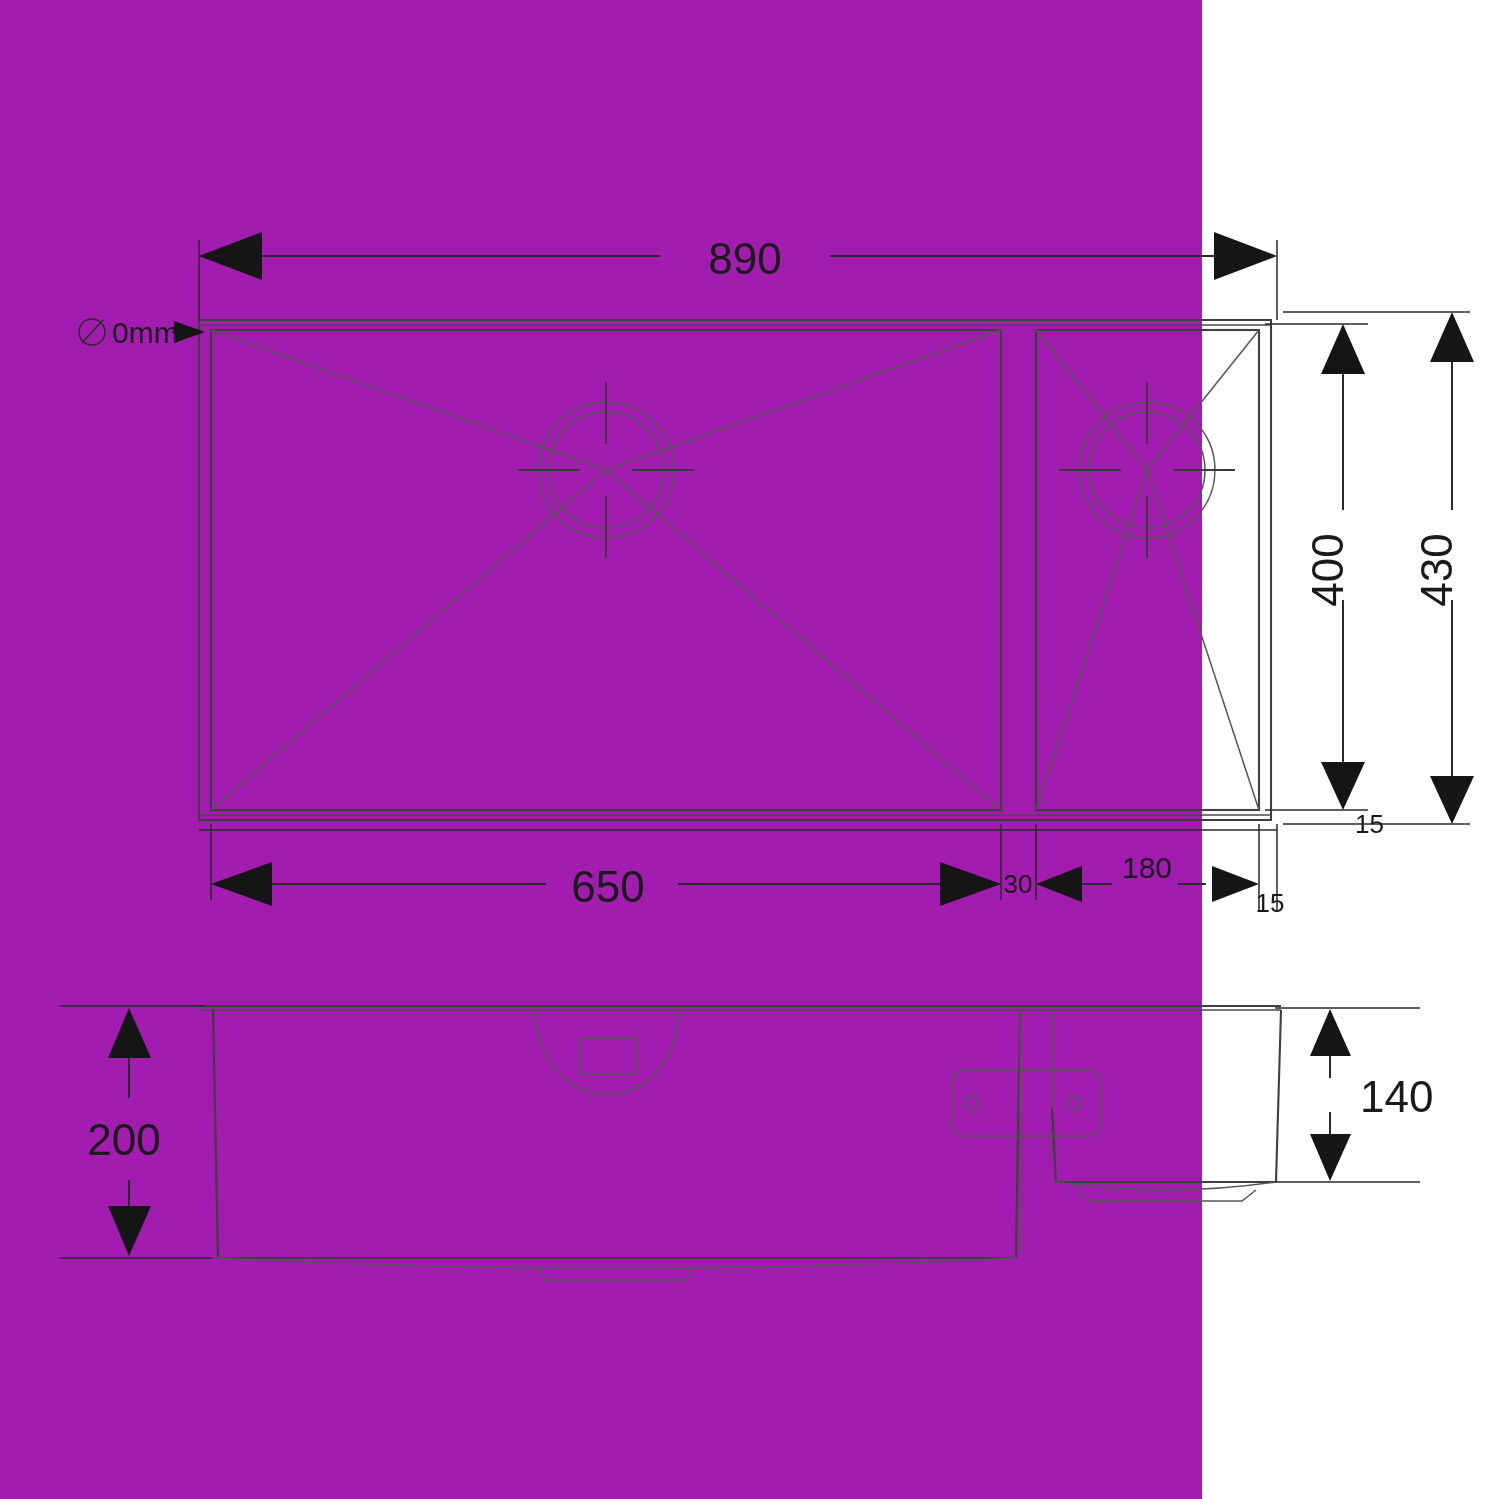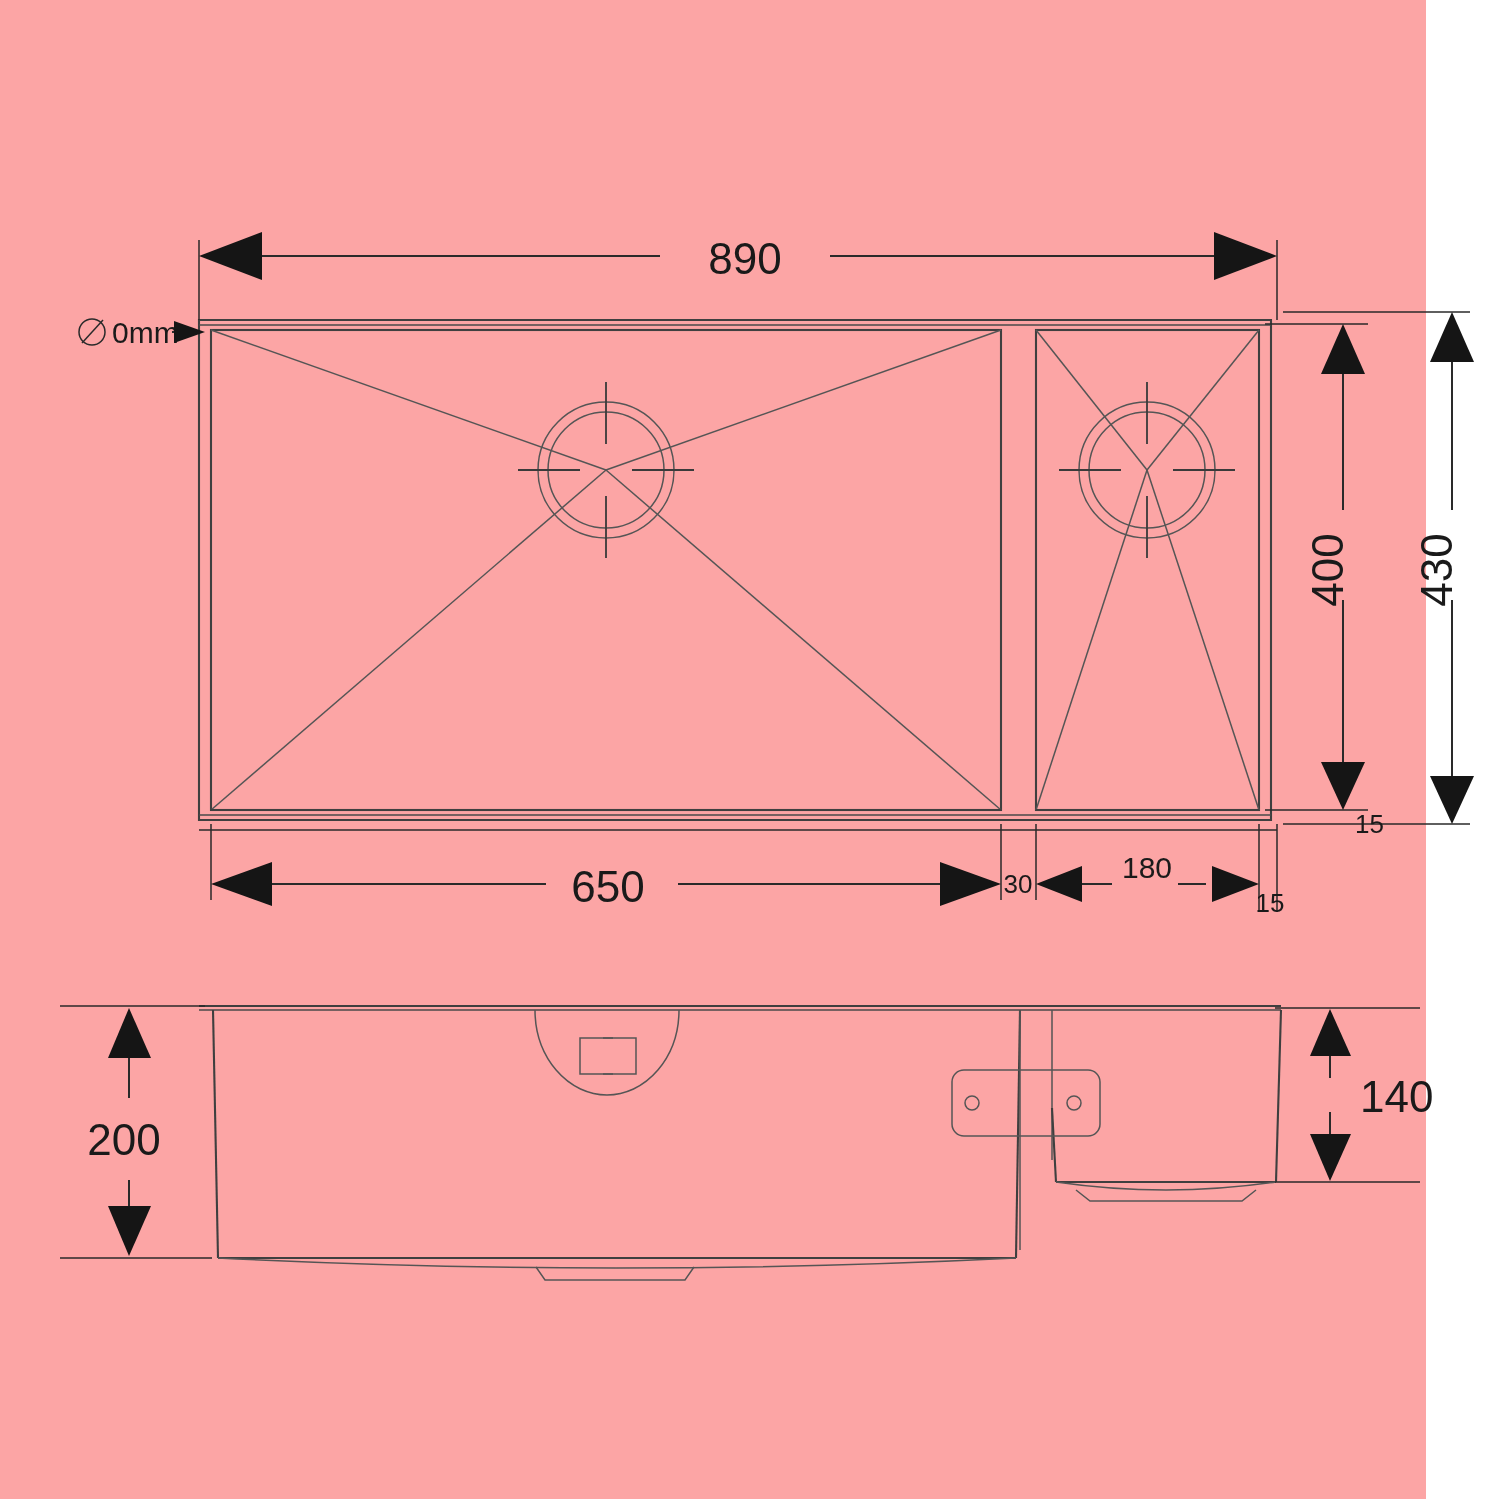--- a/index.html
+++ b/index.html
@@ -9,23 +9,23 @@
     background: #ffffff;
   }
   body {
     width: 1499px;
     height: 1499px;
     font-family: "Liberation Sans", sans-serif;
     overflow: hidden;
   }
   #sheet {
     position: relative;
-    width: 1426px;
+    width: 1202px;
     height: 1499px;
-    background: #fca5a5;
+    background: #a21caf;
   }
   #drawing {
     position: absolute;
     left: 0;
     top: 0;
     width: 1499px;
     height: 1499px;
   }
   .dim-text {
     font-family: "Liberation Sans", sans-serif;

